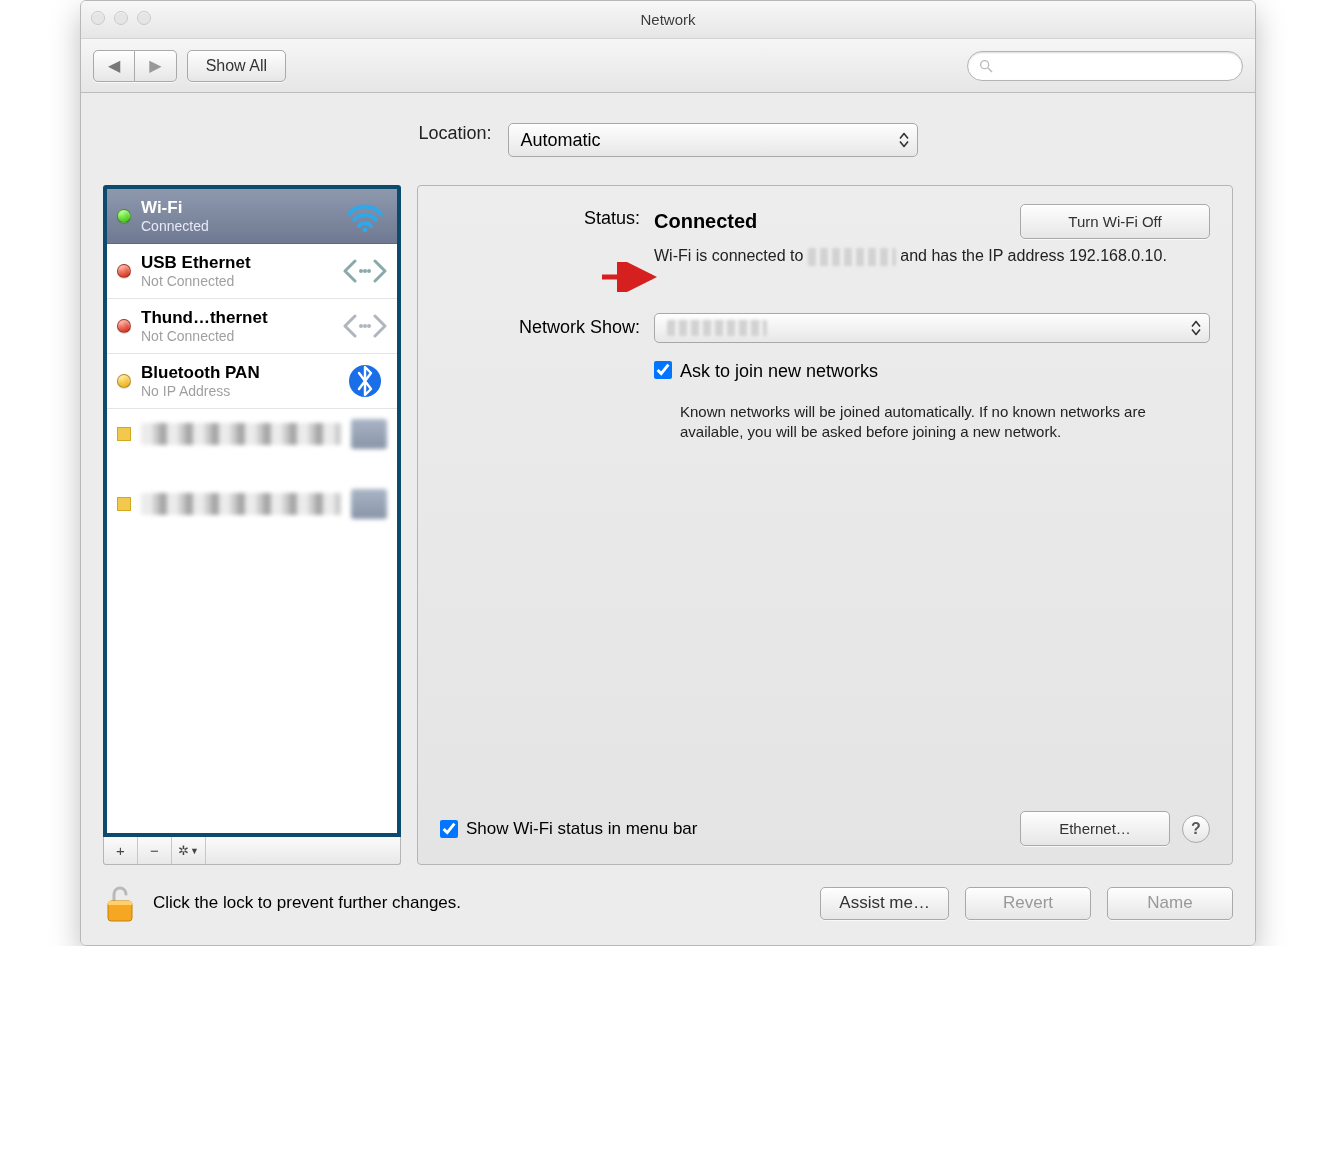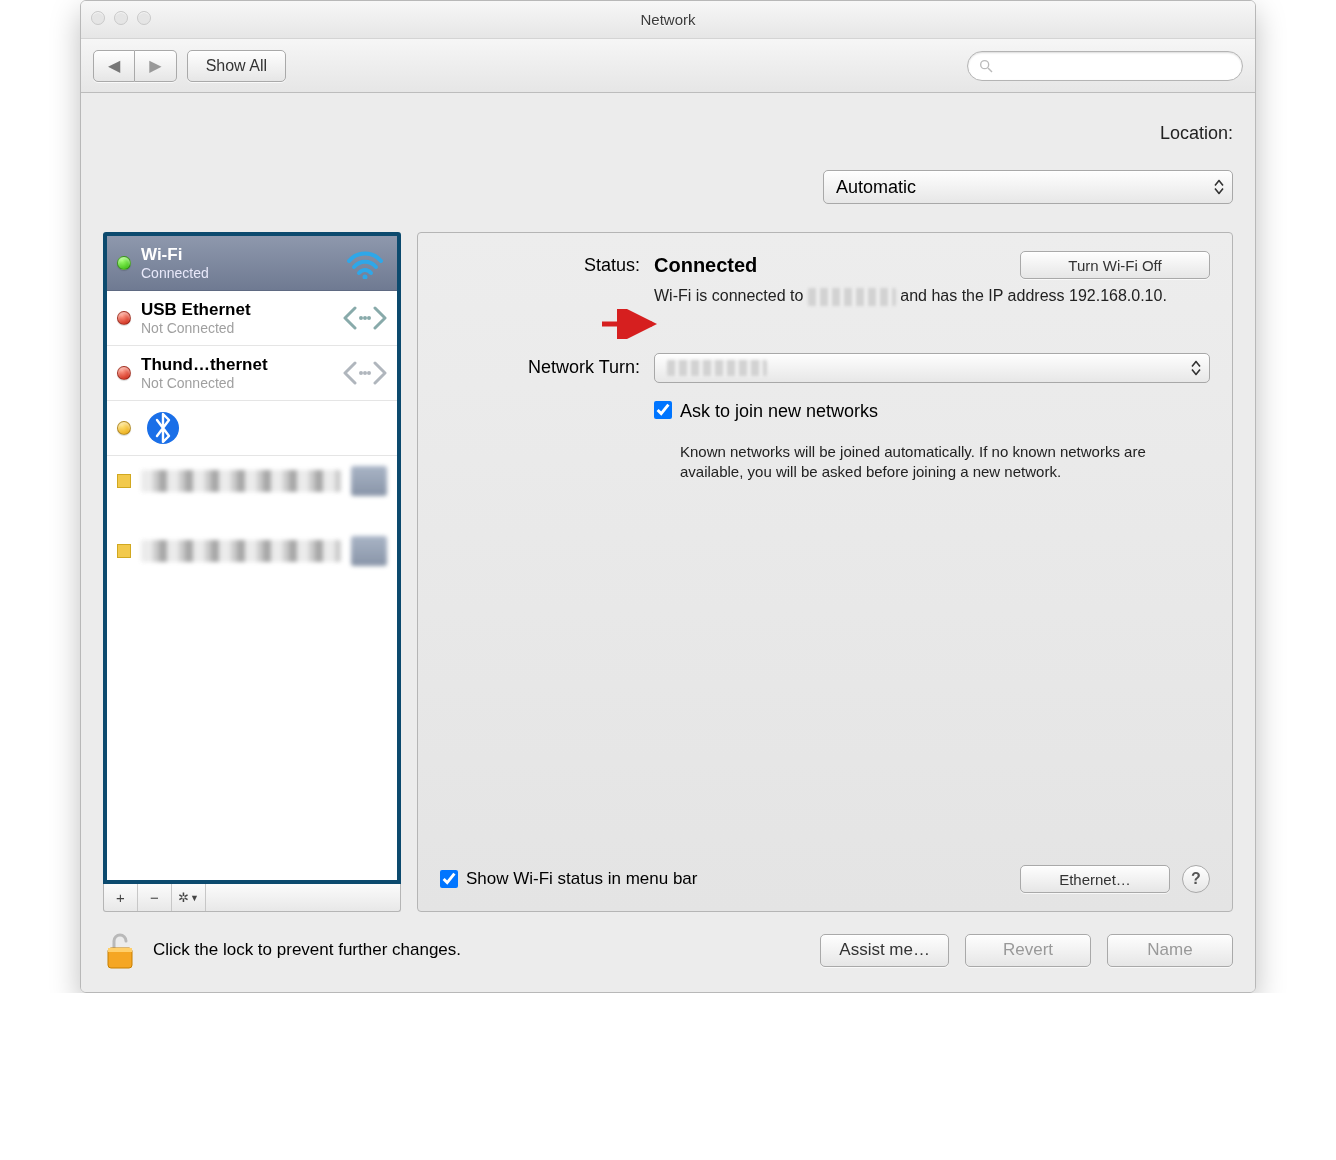--- a/index.html
+++ b/index.html
@@ -8,30 +8,30 @@
   .titlebar { height: 38px; display: flex; align-items: center; justify-content: center; position: relative; background: linear-gradient(#f7f7f7,#e6e6e6); border-bottom: 1px solid #d4d4d4; }
   .traffic { position: absolute; left: 10px; top: 10px; display: flex; gap: 9px; }
   .traffic .dot { width: 14px; height: 14px; border-radius: 50%; background: #e5e5e5; border: 1px solid #c9c9c9; box-shadow: inset 0 1px 0 rgba(255,255,255,.6); }
   .titlebar .title { font-size: 15px; color: #3b3b3b; text-shadow: 0 1px 0 rgba(255,255,255,.8); }
   .toolbar { height: 54px; display: flex; align-items: center; padding: 0 12px; background: linear-gradient(#f6f6f6,#e6e6e6); border-bottom: 1px solid #bcbcbc; gap: 10px; }
   .btn-group { display: inline-flex; }
   .btn-group .btn { border-radius: 0; }
   .btn-group .btn:first-child { border-top-left-radius: 5px; border-bottom-left-radius: 5px; }
   .btn-group .btn:last-child { border-top-right-radius: 5px; border-bottom-right-radius: 5px; border-left: 0; }
   .btn { display: inline-flex; align-items: center; justify-content: center; height: 32px; padding: 0 18px; background: linear-gradient(#fefefe,#e6e6e6); border: 1px solid #a9a9a9; border-radius: 5px; font-size: 16px; color: #333; box-shadow: 0 1px 0 rgba(255,255,255,.7), inset 0 1px 0 rgba(255,255,255,.8); cursor: default; }
-  .btn.small { height: 28px; font-size: 15px; padding: 0 14px; }
+  .btn.small { height: 35px; font-size: 15px; padding: 0 14px; }
   .btn.disabled { color: #999; }
   .toolbar .spacer { flex: 1; }
   .search { width: 276px; height: 30px; border-radius: 15px; background: #fff; border: 1px solid #b4b4b4; box-shadow: inset 0 1px 2px rgba(0,0,0,.15); display: flex; align-items: center; padding: 0 10px; gap: 6px; }
   .search svg { width: 16px; height: 16px; opacity: .5; }
   .search input { border: none; outline: none; font-size: 14px; flex: 1; background: transparent; }
 
   .body { padding: 22px 22px 0 22px; background: #ececec; }
 
-  .location-row { display: flex; align-items: flex-end; justify-content: center; gap: 26px; margin: 8px 0 28px 0; flex-direction: column; }
+  .location-row { display: flex; align-items: flex-start; justify-content: center; gap: 16px; margin: 8px 0 28px 0; }
   .location-row .label { font-size: 18px; color: #222; }
   .popup { position: relative; display: inline-flex; align-items: center; height: 34px; padding: 0 34px 0 12px; background: linear-gradient(#fefefe,#e7e7e7); border: 1px solid #a8a8a8; border-radius: 5px; font-size: 18px; box-shadow: inset 0 1px 0 rgba(255,255,255,.8); min-width: 410px; }
   .popup.small { height: 30px; font-size: 16px; min-width: 0; }
   .popup .arrows { position: absolute; right: 8px; top: 50%; transform: translateY(-50%); display: flex; flex-direction: column; gap: 1px; }
   .popup .arrows svg { width: 10px; height: 7px; }
 
   .columns { display: flex; gap: 16px; }
   .sidebar { width: 298px; display: flex; flex-direction: column; }
   .list { flex: 1; border: 4px solid #0c4a6e; border-radius: 3px 3px 0 0; background: #fff; overflow: hidden; }
   .service { display: flex; align-items: center; gap: 10px; padding: 8px 10px 8px 10px; border-bottom: 1px solid #e5e5e5; position: relative; }
@@ -177,20 +177,24 @@
                   <path d="M42 15 L32 5 M42 15 L32 25" stroke="#b0b6bd" stroke-width="3" fill="none" stroke-linecap="round"></path>
                   <circle cx="18" cy="15" r="2" fill="#b0b6bd"></circle>
                   <circle cx="22" cy="15" r="2" fill="#b0b6bd"></circle>
                   <circle cx="26" cy="15" r="2" fill="#b0b6bd"></circle>
                 </svg>
             </span>
           </div>
 
           <div class="service">
             <span class="statusdot yellow"></span>
+            <div class="svc-text">
+              <div class="svc-name">Bluetooth PAN</div>
+              <div class="svc-sub" style="color:#888">No IP Address</div>
+            </div>
             <span class="svc-icon">
               <svg width="36" height="36" viewBox="0 0 36 36">
                   <circle cx="18" cy="18" r="16" fill="#1a6fe8"></circle>
                   <path d="M12 10 L24 26 L18 32 L18 4 L24 10 L12 26" stroke="#fff" stroke-width="2.4" fill="none" stroke-linejoin="round" stroke-linecap="round"></path>
                 </svg>
             </span>
           </div>
 
           <div class="blur-row">
             <span class="blur-swatch"></span>
@@ -243,21 +247,21 @@
             </div>
             <div class="sub">
               <span>Wi-Fi is connected to </span><span class="redacted"></span><span> and has the IP address 192.168.0.10.</span>
             </div>
           </div>
         </div>
 
         <div style="height:30px"></div>
 
         <div class="row">
-          <div class="lbl">Network Turn:</div>
+          <div class="lbl">Network Show:</div>
           <div class="val">
             <div class="popup small" style="width:100%;min-width:0">
               <span class="redacted" style="width:100px;height:16px"></span>
               <span class="arrows">
                 <svg viewBox="0 0 10 7">
                     <path d="M1 6 L5 1 L9 6" fill="none" stroke="#333" stroke-width="1.6"></path>
                   </svg>
                 <svg viewBox="0 0 10 7">
                     <path d="M1 1 L5 6 L9 1" fill="none" stroke="#333" stroke-width="1.6"></path>
                   </svg>

